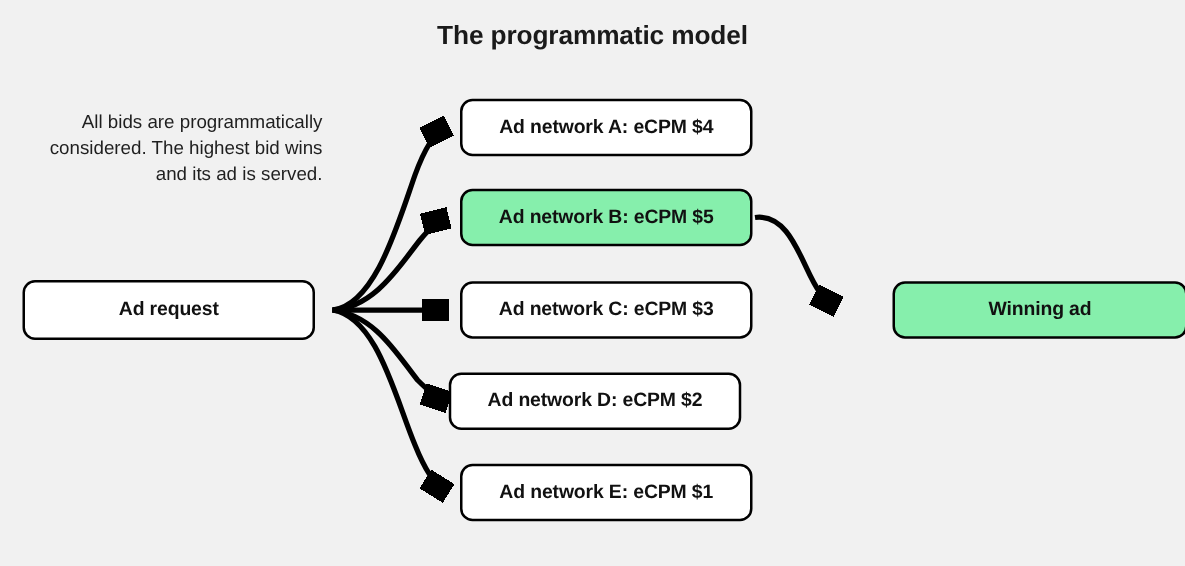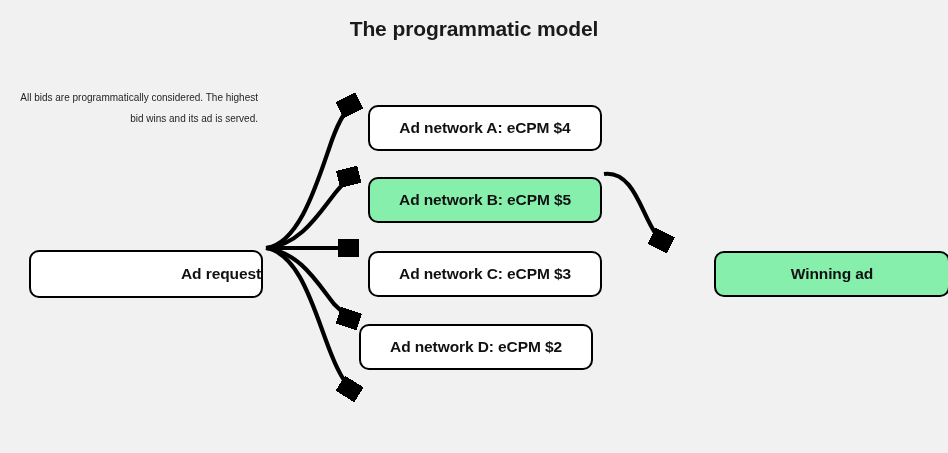--- a/index.html
+++ b/index.html
@@ -31,37 +31,36 @@
     font-weight: bold;
     color: #1a1a1a;
     letter-spacing: -0.1px;
   }
   .desc {
     position: absolute;
     left: 12px;
     top: 87px;
     width: 246px;
     text-align: right;
-    font-size: 10px;
+    font-size: 15px;
     line-height: 21px;
     color: #1f1f1f;
   }
   .node {
     position: absolute;
     border: 2px solid #000000;
     border-radius: 10px;
     background: #ffffff;
     display: flex;
     align-items: center;
     justify-content: center;
     font-size: 15.5px;
     font-weight: bold;
     color: #111111;
     letter-spacing: -0.1px;
-    margin-top: 26px;
   }
   .node.green {
     background: #86efac;
   }
   .node-label {
     display: block;
     white-space: nowrap;
   }
   svg.arrows {
     position: absolute;
@@ -97,38 +96,41 @@
 
     <path d="M 266 248 C 300 244 318 180 332 140 C 340 118 348 106 356 102" marker-end="url(#arrowhead)"></path>
     <path d="M 266 248 C 300 246 320 212 336 192 C 346 180 352 176 356 175" marker-end="url(#arrowhead)"></path>
     <path d="M 266 248 L 356 248" marker-end="url(#arrowhead)"></path>
     <path d="M 266 248 C 300 252 318 284 334 304 C 344 314 350 319 356 321" marker-end="url(#arrowhead)"></path>
     <path d="M 266 248 C 302 254 316 318 332 356 C 340 376 348 388 356 393" marker-end="url(#arrowhead)"></path>
 
     <path d="M 604 174 C 634 170 642 216 656 234 C 661 240 664 242 668 244" marker-end="url(#arrowhead)"></path>
   </svg>
 
-  <div class="node" style="left:29px; top:224px; width:234px; height:48px;justify-content:flex-end;">
+  <div class="node" style="left:18px; top:224px; width:234px; height:48px;">
     <span class="node-label">Ad request</span>
   </div>
 
   <div class="node" style="left:368px; top:79px; width:234px; height:46px;">
     <span class="node-label">Ad network A: eCPM $4</span>
   </div>
 
   <div class="node green" style="left:368px; top:151px; width:234px; height:46px;">
     <span class="node-label">Ad network B: eCPM $5</span>
   </div>
 
   <div class="node" style="left:368px; top:225px; width:234px; height:46px;text-align:right;">
     <span class="node-label">Ad network C: eCPM $3</span>
   </div>
 
   <div class="node" style="left:359px; top:298px; width:234px; height:46px;">
     <span class="node-label">Ad network D: eCPM $2</span>
   </div>
 
+  <div class="node" style="left:368px; top:371px; width:234px; height:46px;">
+    <span class="node-label">Ad network E: eCPM $1</span>
+  </div>
 
   <div class="node green" style="left:714px; top:225px; width:236px; height:46px;">
     <span class="node-label">Winning ad</span>
   </div>
 
 </div>
 
 </body></html>

